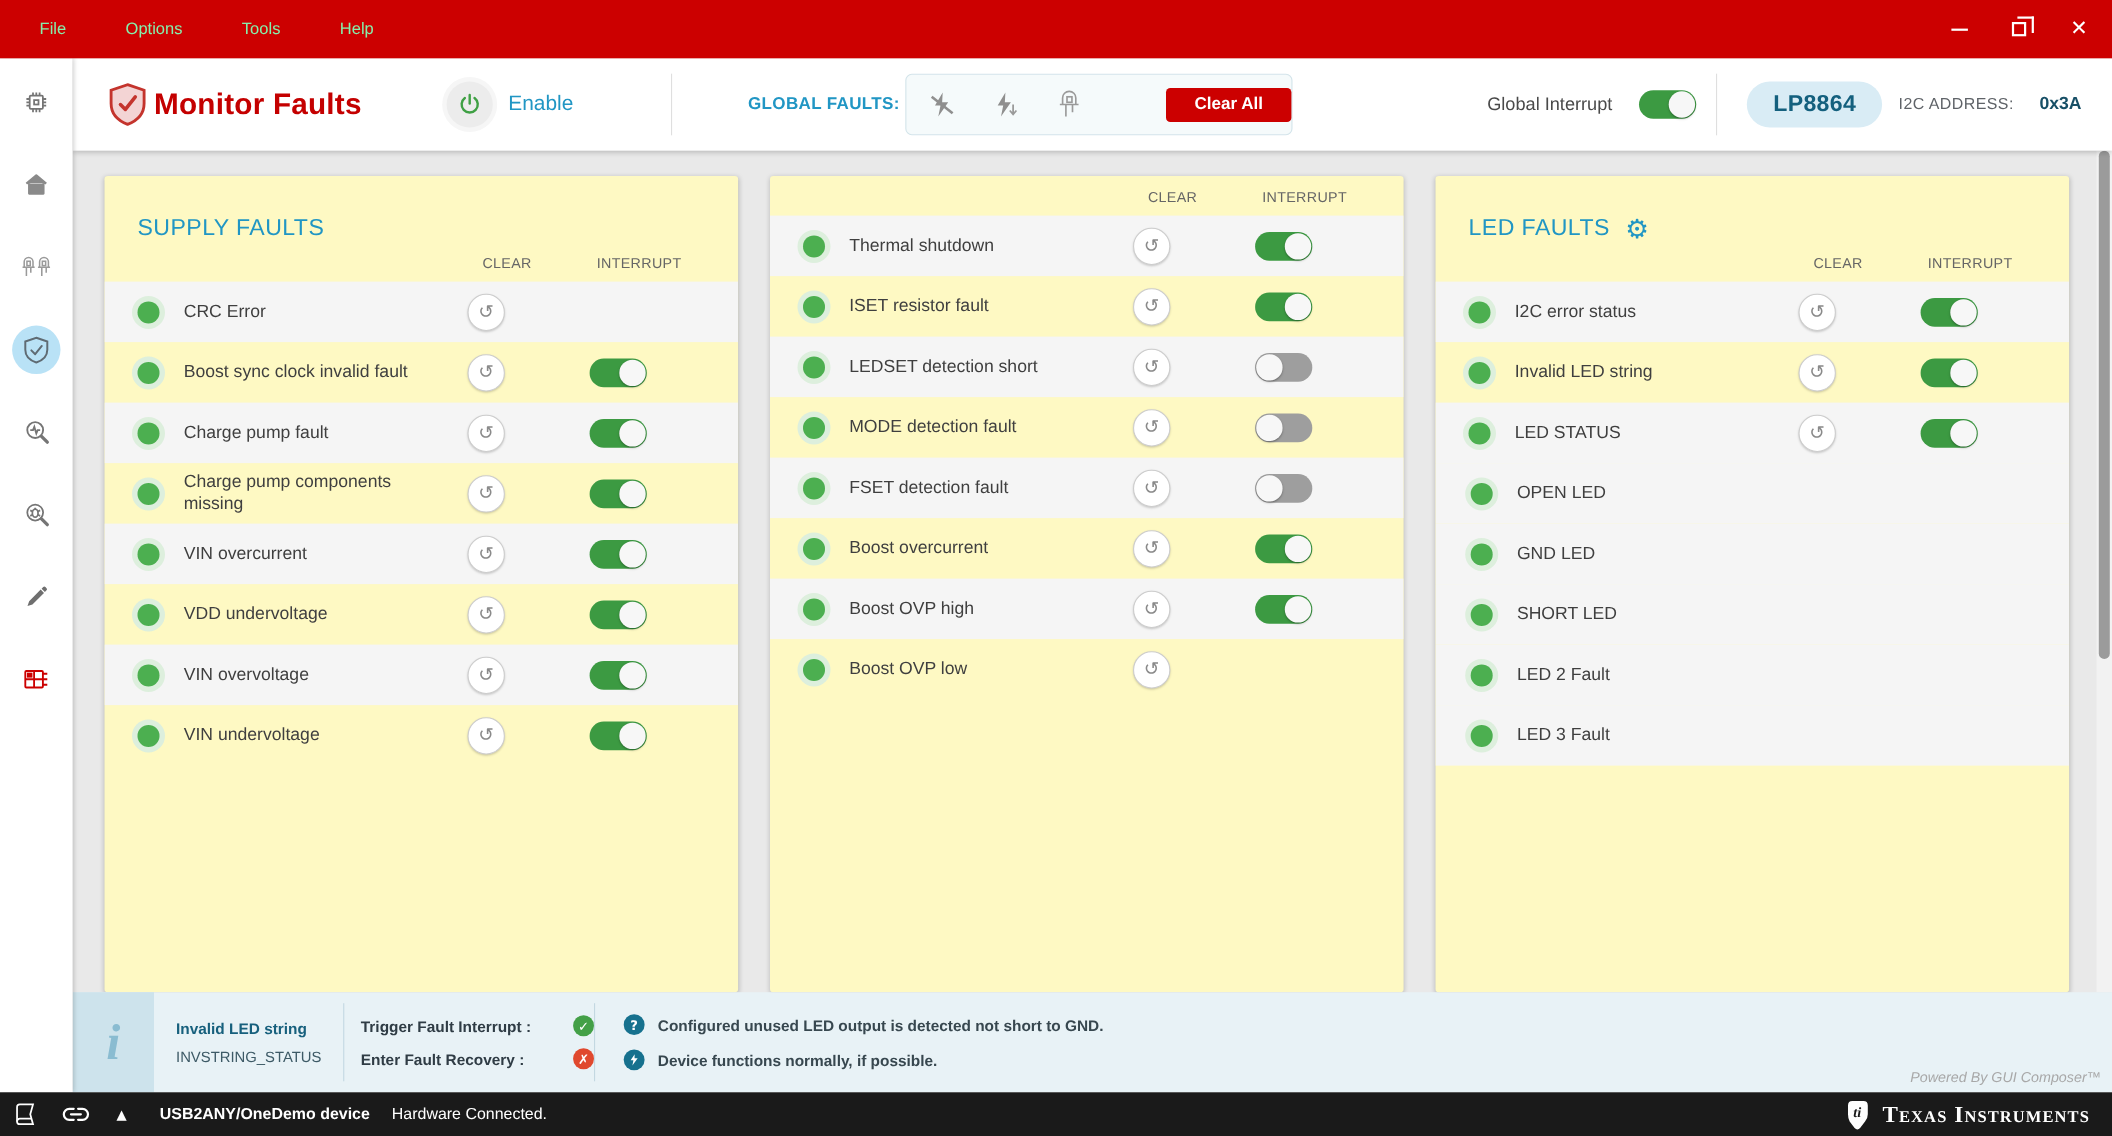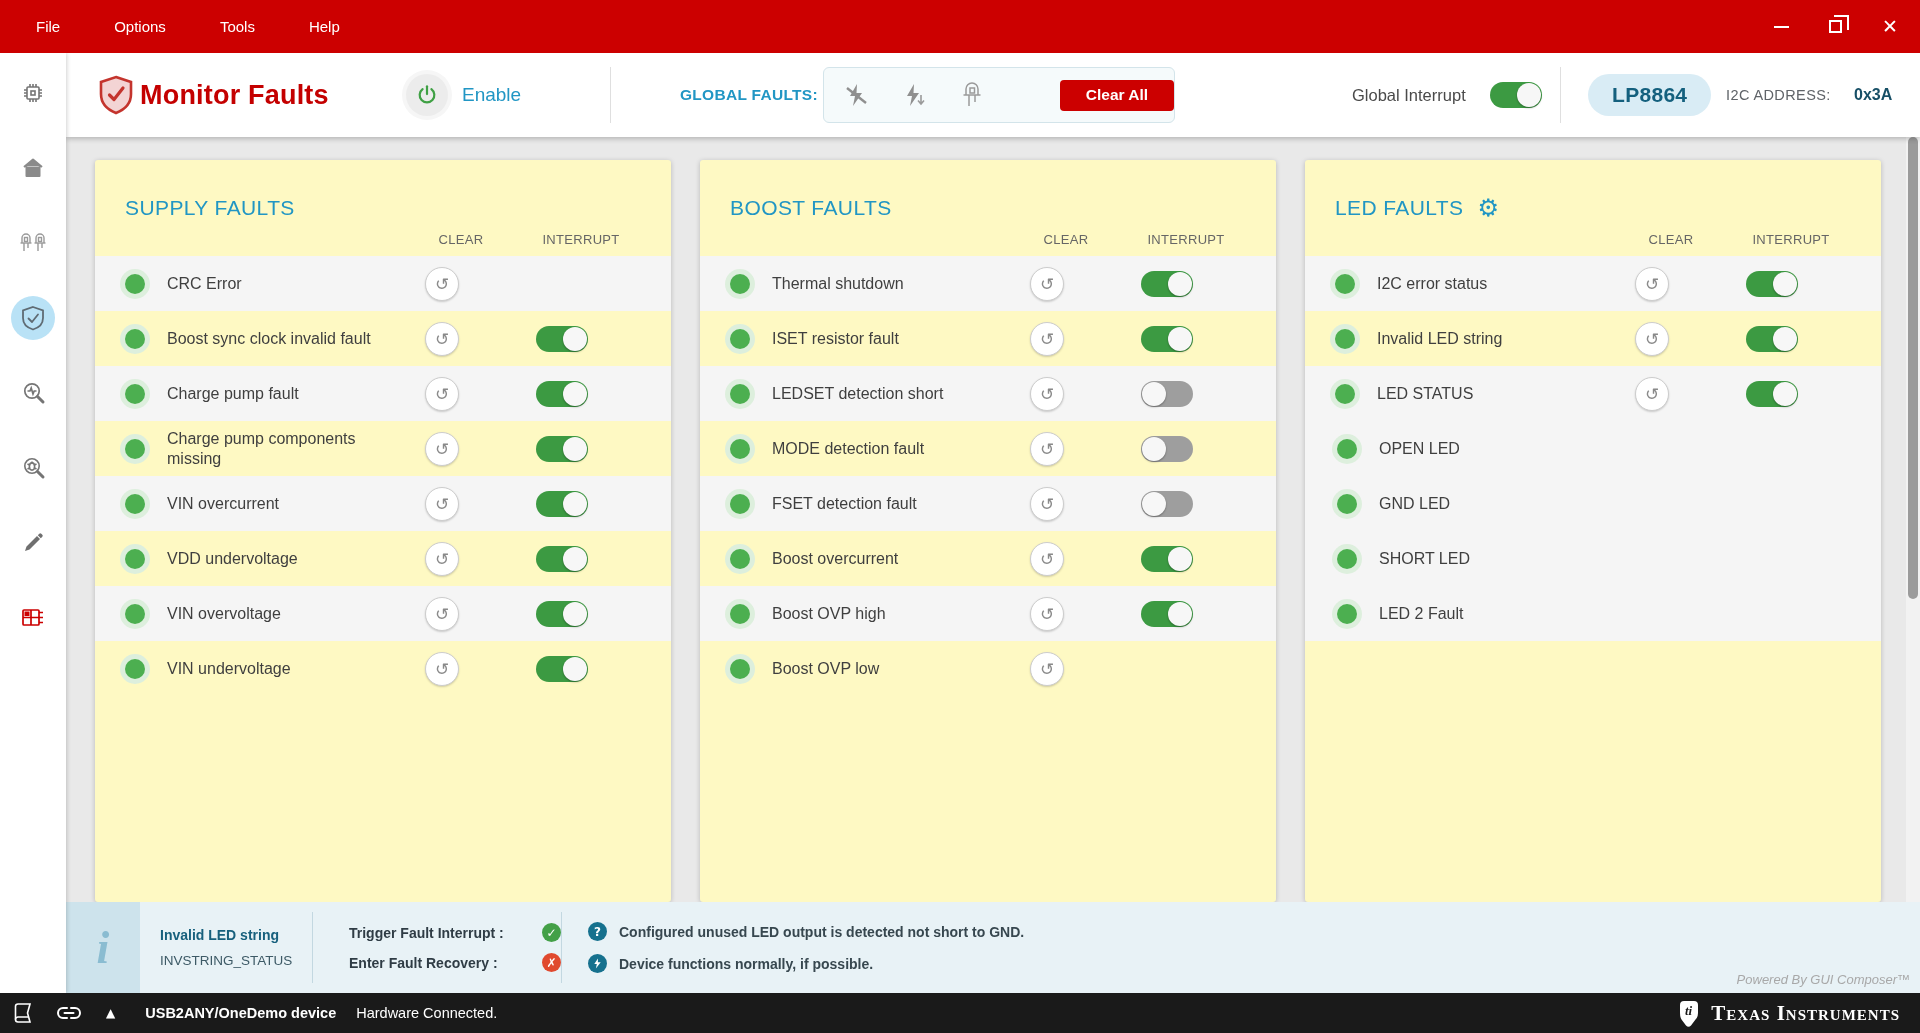--- a/index.html
+++ b/index.html
@@ -2,21 +2,21 @@
 <html><head>
 <meta charset="utf-8">
 <style>
   * { margin:0; padding:0; box-sizing:border-box; }
   html,body { width:1920px; height:1033px; }
   body { font-family:"Liberation Sans",sans-serif; background:#e9e9e9; position:relative; overflow:hidden; }
 
   
   .menubar { position:absolute; top:0; left:0; width:1920px; height:53px; background:#cc0000;
              display:flex; align-items:center; padding-left:36px; gap:54px; z-index:20; }
-  .menu-item { color:#ffffff; font-size:15px; cursor:default; }
+  .menu-item { color:#86efac; font-size:15px; cursor:default; }
   .win-controls { position:absolute; right:22px; top:0; height:53px; display:flex; align-items:center; gap:40px; }
   .wc-min { width:15px; height:2px; background:#fff; }
   .wc-restore { width:13px; height:13px; border:2px solid #fff; position:relative; }
   .wc-restore::before { content:""; position:absolute; left:3px; top:-7px; width:13px; height:13px;
                         border-top:2px solid #fff; border-right:2px solid #fff; }
   .wc-close { color:#fff; font-size:19px; font-family:"DejaVu Sans",sans-serif; line-height:1; }
 
   
   .sidebar { position:absolute; top:53px; left:0; width:66px; height:940px; background:#fff;
              box-shadow:1px 0 4px rgba(0,0,0,.18); z-index:10; display:flex; flex-direction:column;
@@ -95,21 +95,21 @@
   
   .infobar { position:absolute; left:66px; top:902px; width:1854px; height:91px; background:#e8f2f6;
              display:flex; align-items:stretch; z-index:6; }
   .info-icon-block { width:74px; background:#cde3ec; display:flex; align-items:center; justify-content:center; }
   .info-i { font-family:"Liberation Serif",serif; font-style:italic; font-weight:bold; font-size:46px;
             color:#8abcd1; line-height:1; }
   .info-col1 { width:152px; margin-left:20px; display:flex; flex-direction:column; justify-content:center; gap:10px; }
   .info-fault-name { color:#17607d; font-size:14px; font-weight:bold; }
   .info-register { color:#3d5a66; font-size:13.5px; }
   .info-div { width:1px; background:#c3d8e1; margin:10px 0; }
-  .info-col2 { width:212px; margin-left:36px; display:flex; flex-direction:column; justify-content:center; gap:11px; }
+  .info-col2 { width:212px; margin-left:15px; display:flex; flex-direction:column; justify-content:center; gap:11px; }
   .action-row { display:flex; align-items:center; justify-content:space-between; }
   .action-label { color:#2f3c45; font-size:14px; font-weight:bold; }
   .badge { width:19px; height:19px; border-radius:50%; display:flex; align-items:center; justify-content:center;
            color:#fff; font-size:12px; font-weight:bold; font-family:"DejaVu Sans",sans-serif; flex:none; }
   .badge.green { background:#43a047; } .badge.red { background:#e0492e; } .badge.teal { background:#16718e; }
   .info-col3 { margin-left:26px; display:flex; flex-direction:column; justify-content:center; gap:13px; }
   .desc-row { display:flex; align-items:center; gap:12px; }
   .desc-text { color:#37474f; font-size:14px; font-weight:bold; }
 
   .watermark { position:absolute; right:10px; top:972px; font-size:13px; font-style:italic; color:#a8a8a8; z-index:7; }
@@ -350,23 +350,20 @@
           <button class="clear-btn">↺</button>
         </div>
         <div class="int-col">
           <div class="toggle on"></div>
         </div>
       </div>
     </div>
 </div>
 
 <div class="panel panel-boost">
-  <div class="panel-title-row">
-    <span class="panel-title">BOOST FAULTS</span>
-  </div>
   <div class="col-headers">
     <span class="col-spacer"></span>
     <span class="clear-h">CLEAR</span>
     <span class="int-h">INTERRUPT</span>
   </div>
   <div class="rows">
       <div class="f-row shaded">
         <span class="dot"></span>
         <span class="f-label">Thermal shutdown</span>
         <div class="clear-col">
@@ -496,20 +493,24 @@
         <span class="dot"></span>
         <span class="f-label">GND LED</span>
       </div>
       <div class="f-row shaded child">
         <span class="dot"></span>
         <span class="f-label">SHORT LED</span>
       </div>
       <div class="f-row shaded child">
         <span class="dot"></span>
         <span class="f-label">LED 2 Fault</span>
+      </div>
+      <div class="f-row shaded child">
+        <span class="dot"></span>
+        <span class="f-label">LED 3 Fault</span>
       </div>
     </div>
 </div>
 
 <div class="scrollbar">
   <div class="scroll-thumb"></div>
 </div>
 
 <div class="infobar">
   <div class="info-icon-block">

